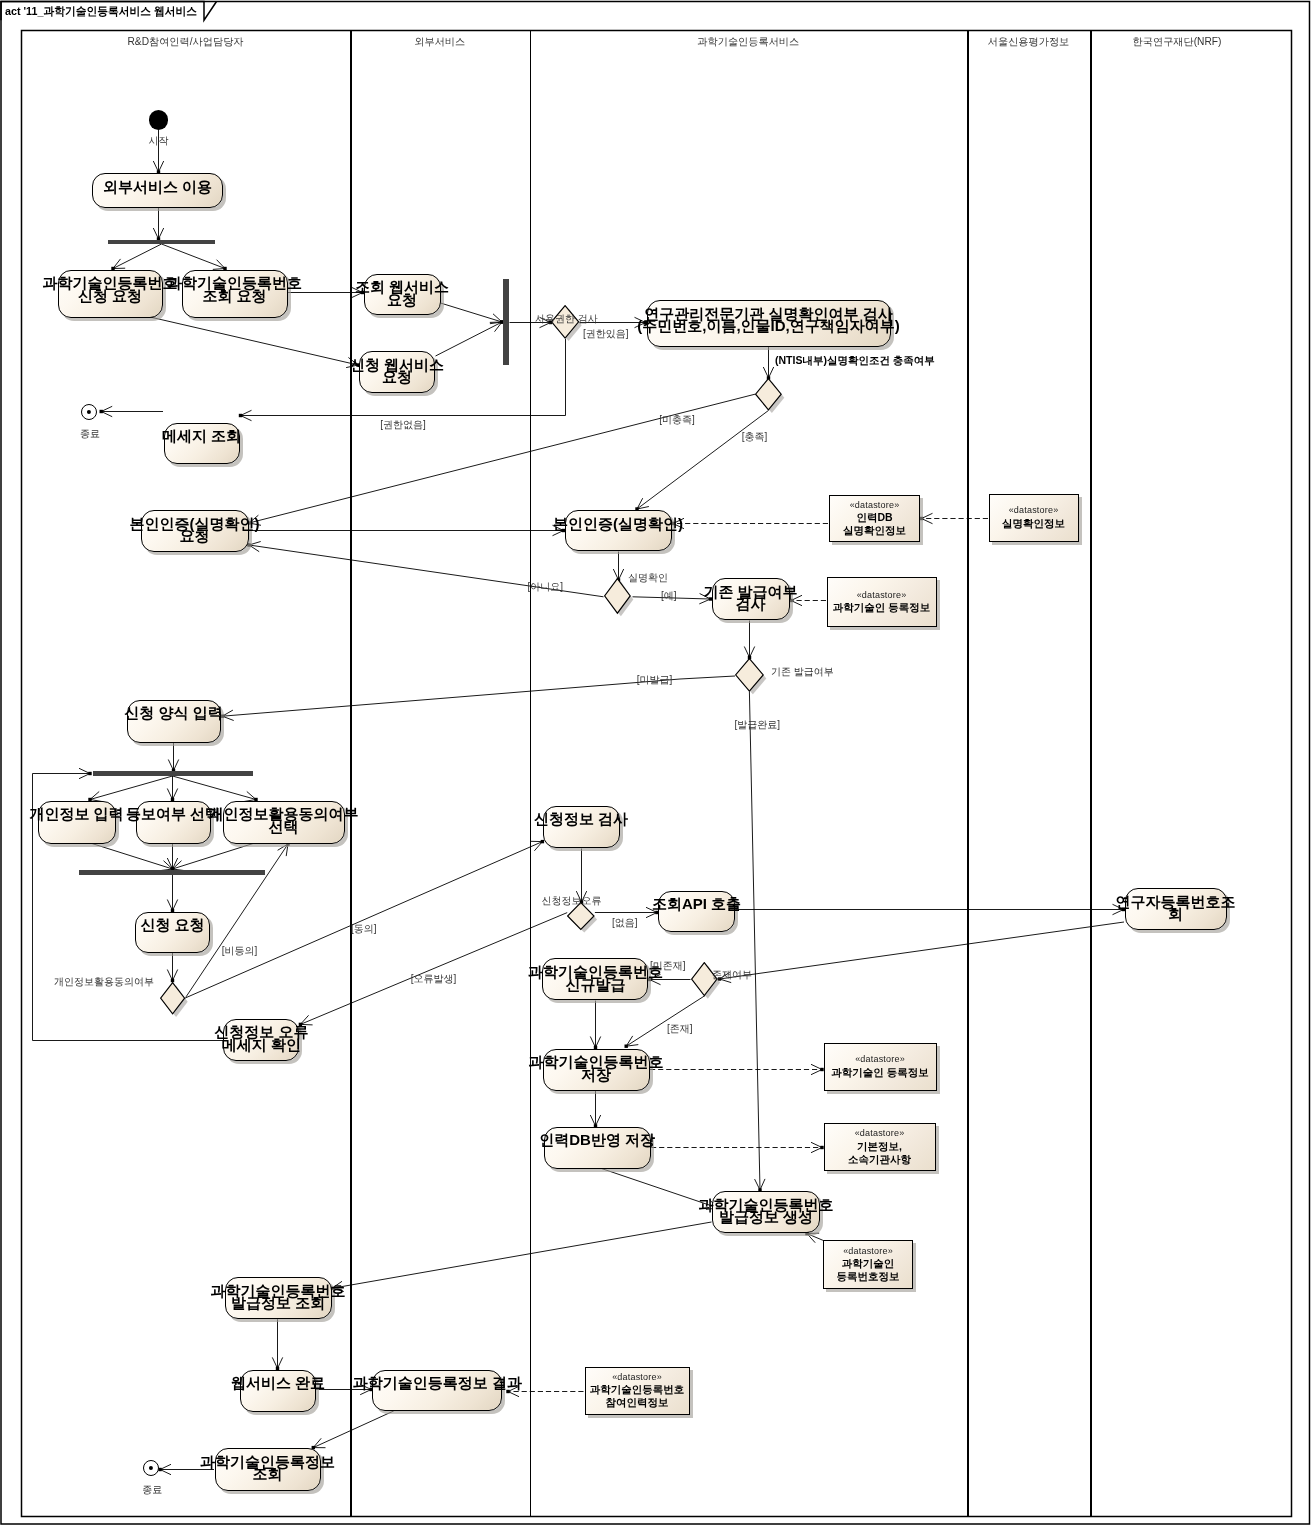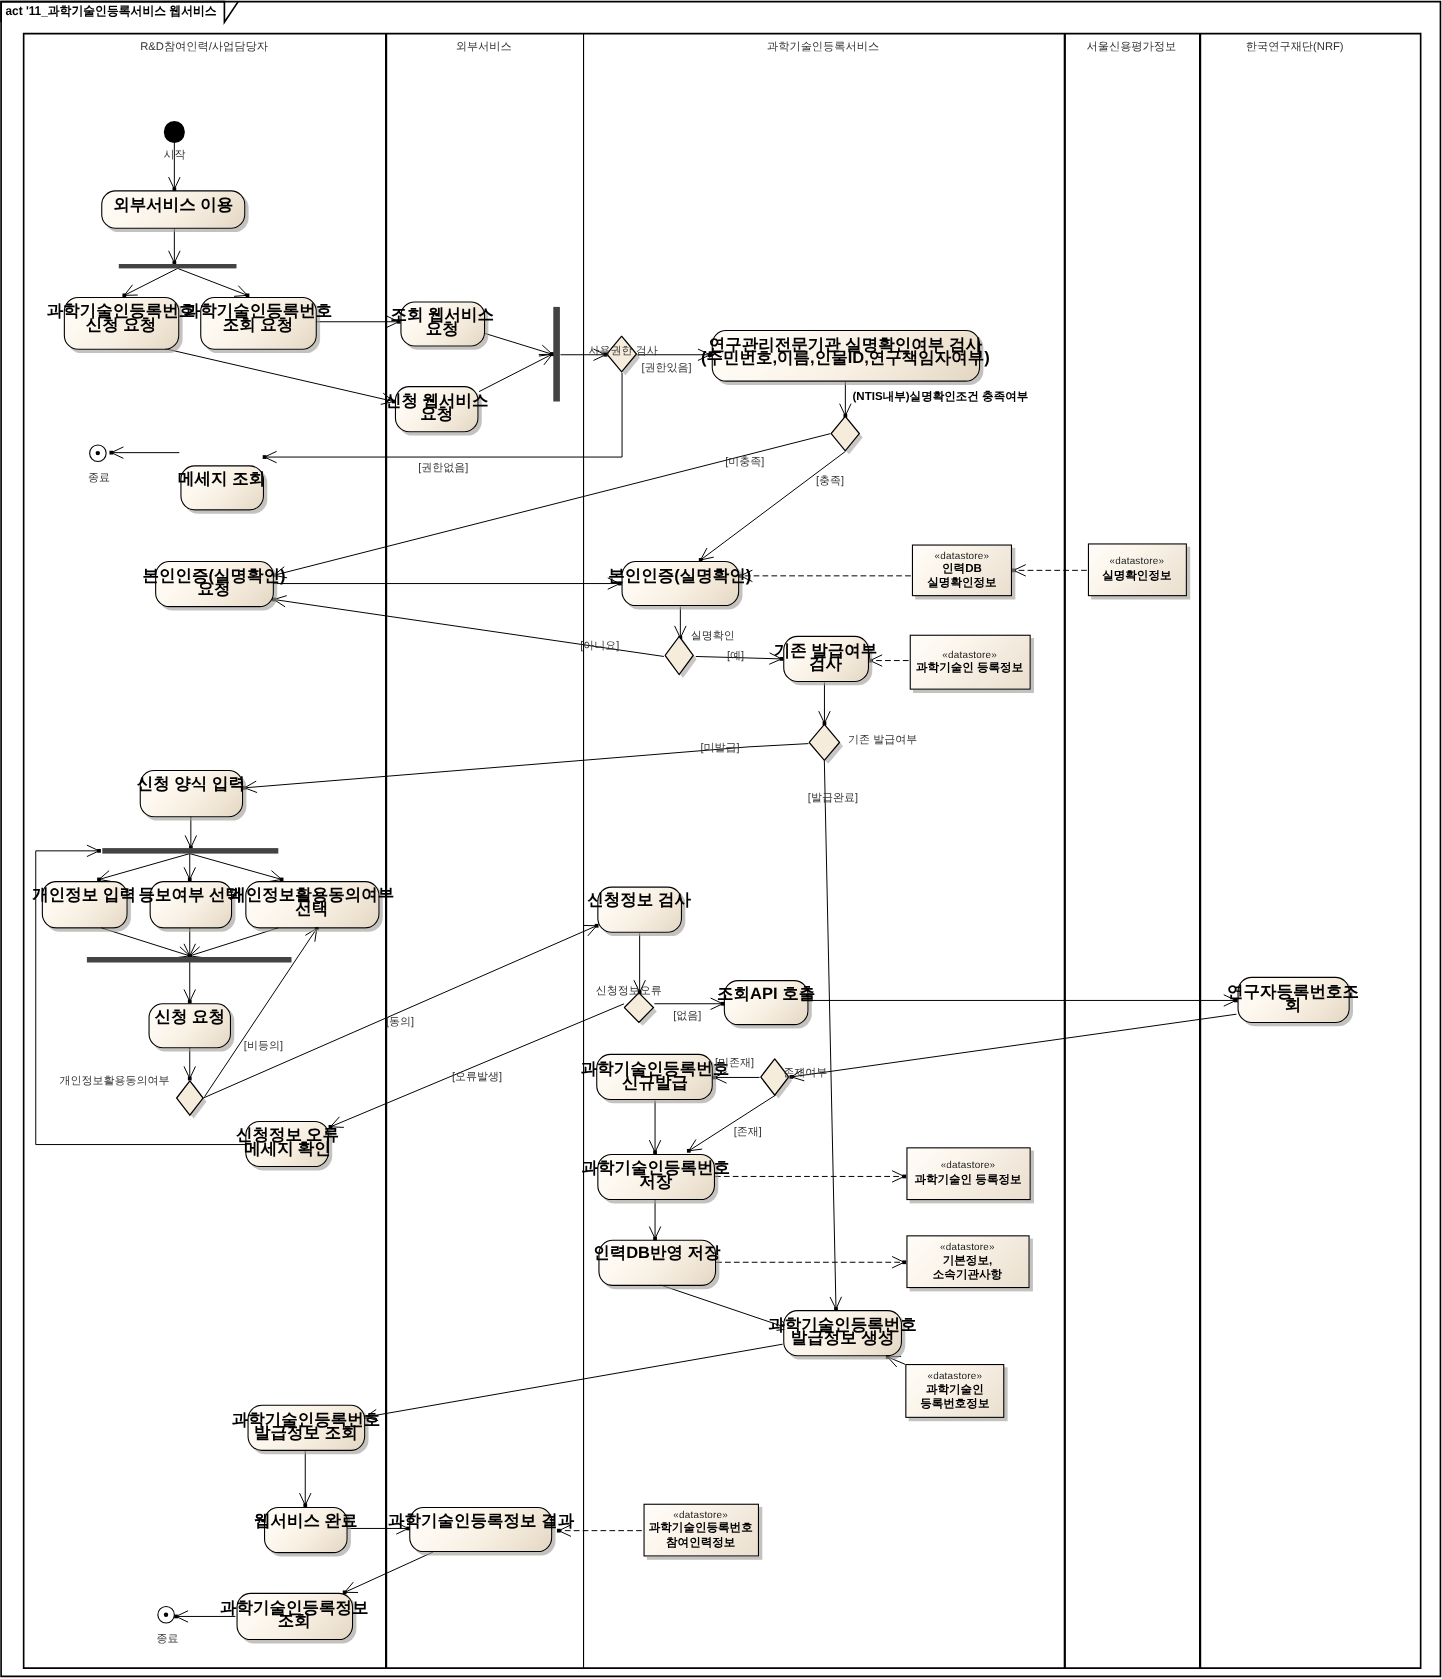--- a/index.html
+++ b/index.html
@@ -452,21 +452,21 @@
       </div>
       <div class="node" style="left: 135.5px; top: 800.5px; width: 75px; height: 43px;">
         <span>등보여부 선택</span>
       </div>
       <div class="node" style="left: 222.5px; top: 800.5px; width: 122px; height: 43px;">
         <span>개인정보활용동의여부<br>선택</span>
       </div>
       <div class="node" style="left: 135px; top: 911.5px; width: 75px; height: 41px;">
         <span>신청 요청</span>
       </div>
-      <div class="node" style="left: 223.4px; top: 1018.8px; width: 76px; height: 42px; font-family: Liberation Serif, serif;">
+      <div class="node" style="left: 223.4px; top: 1018.8px; width: 76px; height: 42px;">
         <span>신청정보 오류<br>메세지 확인</span>
       </div>
       <div class="node" style="left: 542.5px; top: 805.5px; width: 77px; height: 42px;">
         <span>신청정보 검사</span>
       </div>
       <div class="node" style="left: 658px; top: 890.5px; width: 77px; height: 41px;">
         <span>조회API 호출</span>
       </div>
       <div class="node" style="left: 542.4px; top: 958.4px; width: 106px; height: 42px;">
         <span>과학기술인등록번호<br>신규발급</span>

